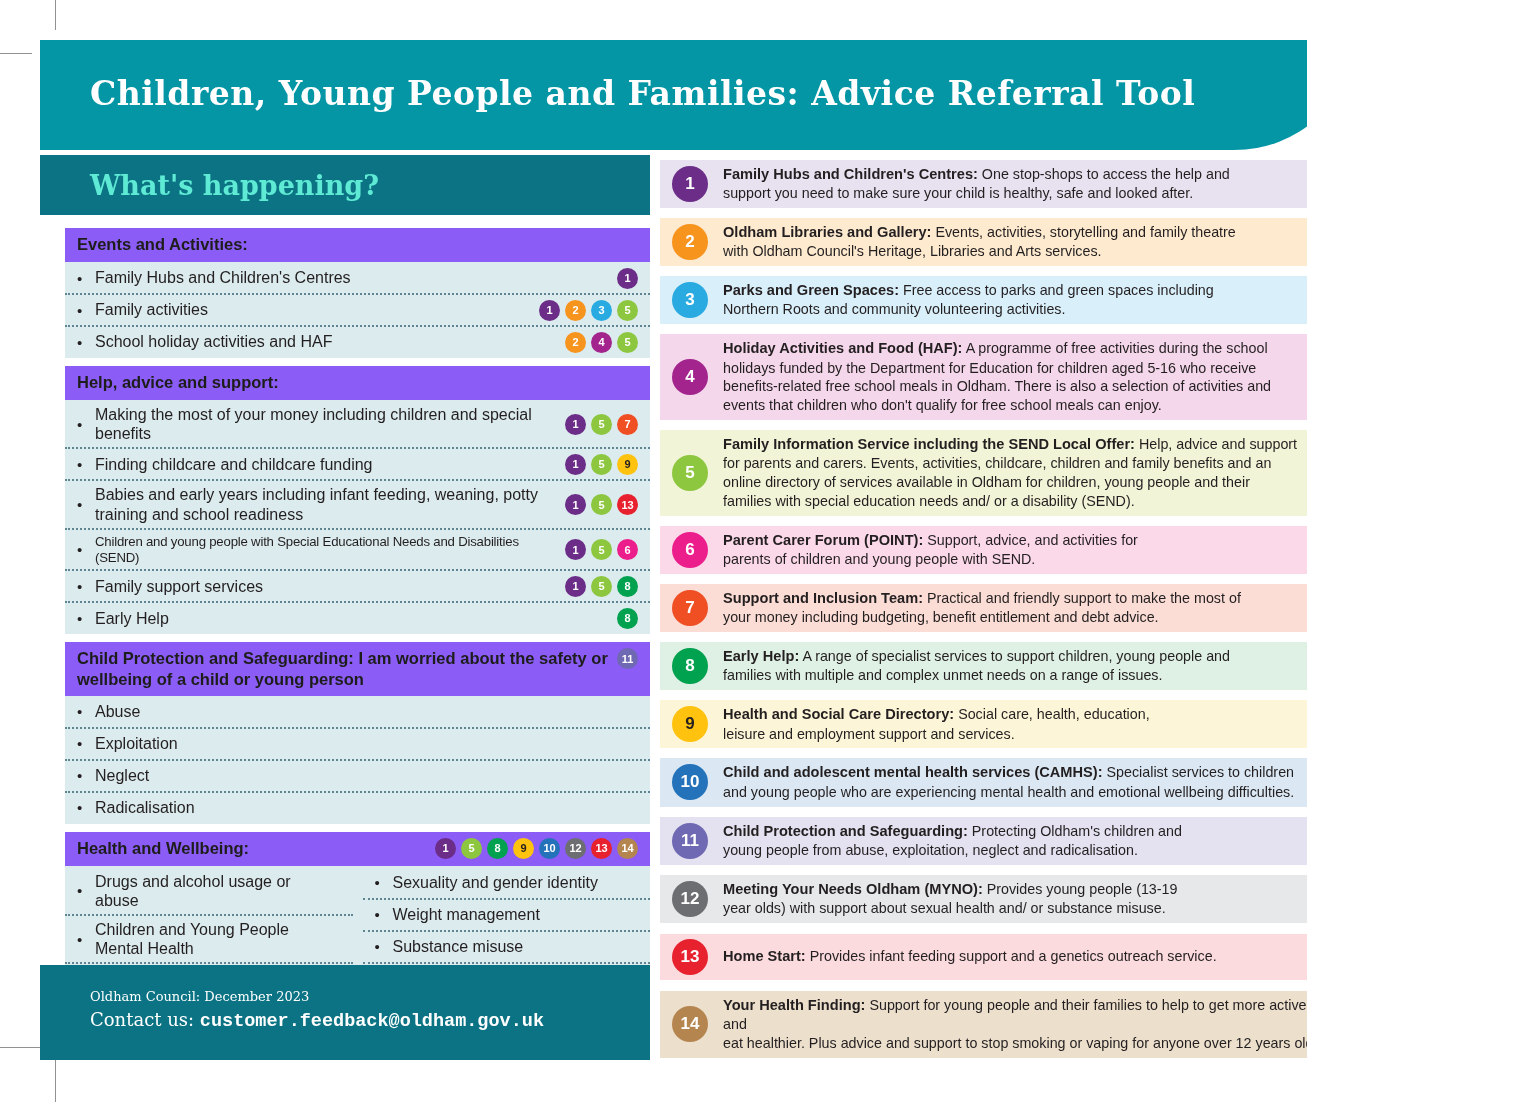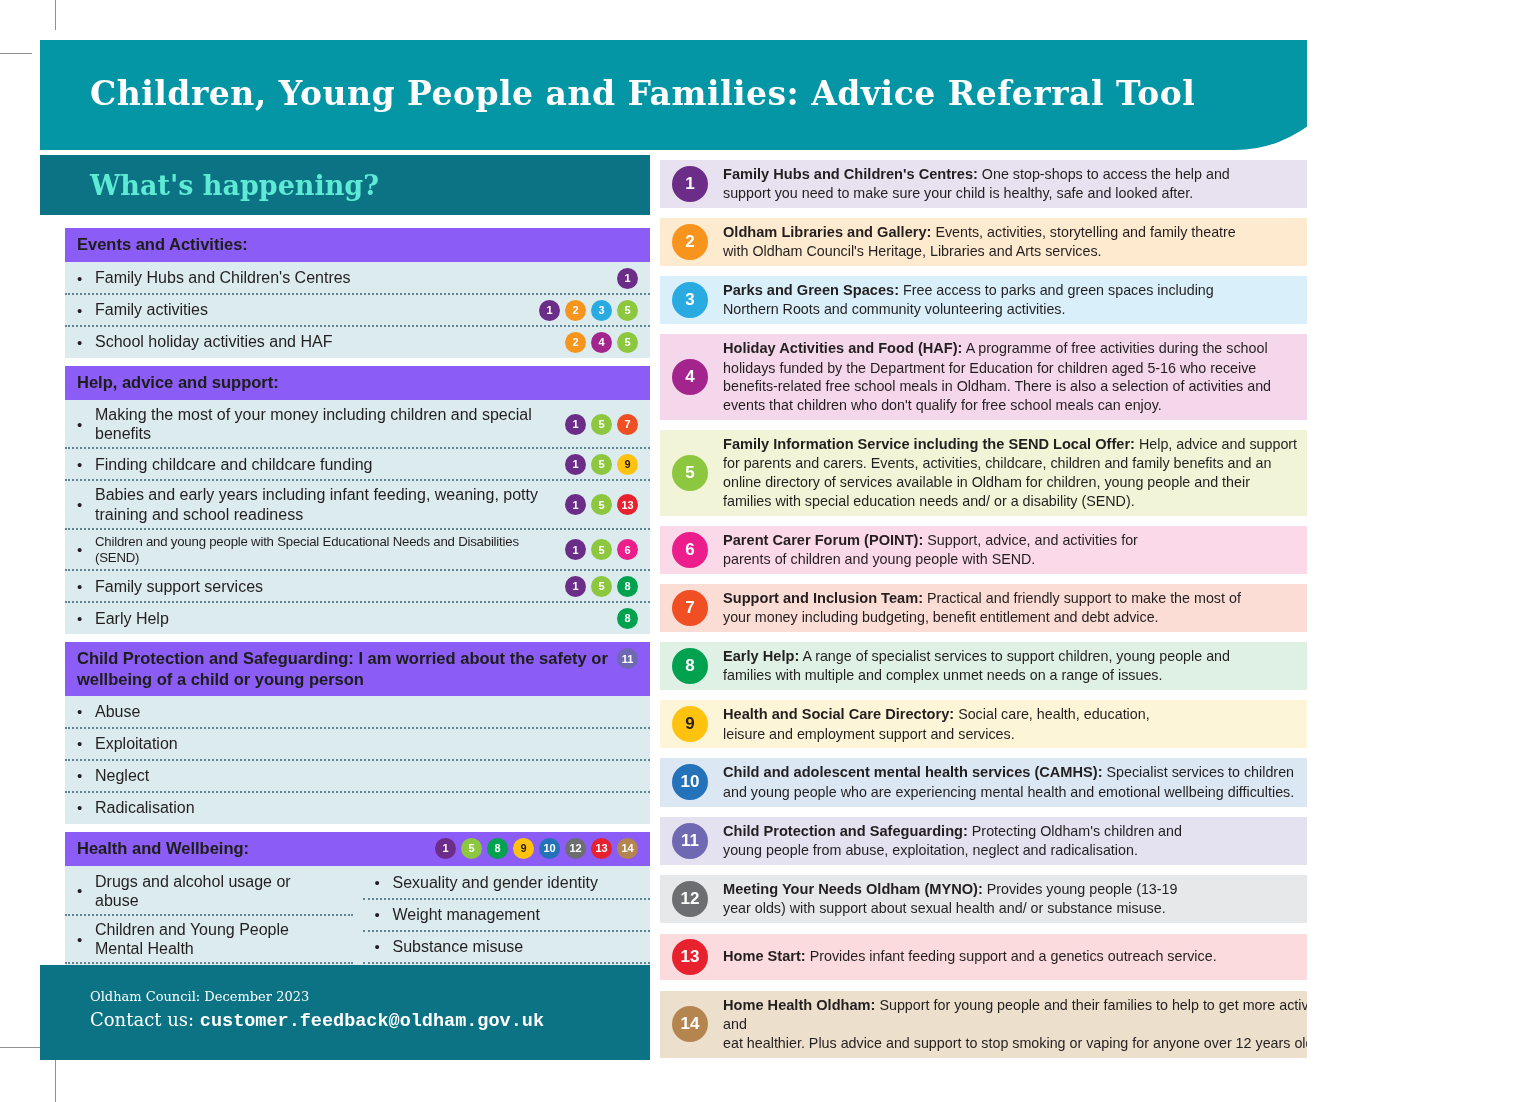--- a/index.html
+++ b/index.html
@@ -2079,21 +2079,21 @@
             <rect x="16" y="2" width="3" height="3" fill="#111"></rect>
             <rect x="0" y="14" width="7" height="7" fill="#111"></rect>
             <rect x="1" y="15" width="5" height="5" fill="#fff"></rect>
             <rect x="2" y="16" width="3" height="3" fill="#111"></rect>
           </svg>
         </div>
       </div>
       <div class="svc-row">
         <div class="band" style="background: rgb(236, 223, 204); --arr: #DDC9A8;">
           <span class="badge lg" style="background: rgb(181, 133, 79); color: rgb(255, 255, 255);">14</span>
-          <div class="svc-text"><b>Home Health Oldham:</b> Support for young people and their families to help to get more active and
+          <div class="svc-text"><b>Your Health Finding:</b> Support for young people and their families to help to get more active and
 eat healthier. Plus advice and support to stop smoking or vaping for anyone over 12 years old.</div>
         </div>
         <div class="qr">
           <svg viewBox="0 0 21 21">
             <rect x="8" y="0" width="1" height="1" fill="#111"></rect>
             <rect x="9" y="0" width="1" height="1" fill="#111"></rect>
             <rect x="10" y="0" width="1" height="1" fill="#111"></rect>
             <rect x="12" y="0" width="1" height="1" fill="#111"></rect>
             <rect x="9" y="1" width="1" height="1" fill="#111"></rect>
             <rect x="10" y="1" width="1" height="1" fill="#111"></rect>

